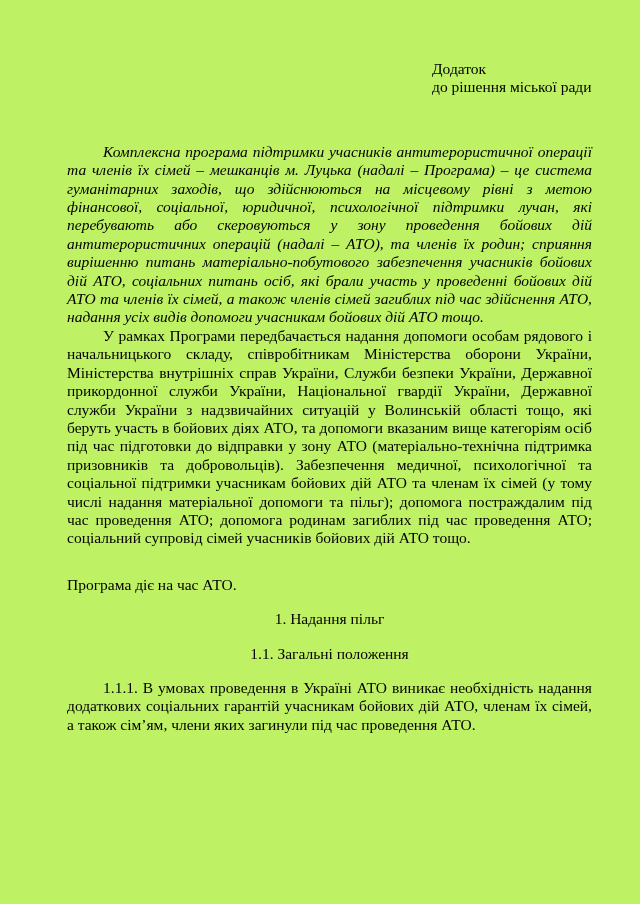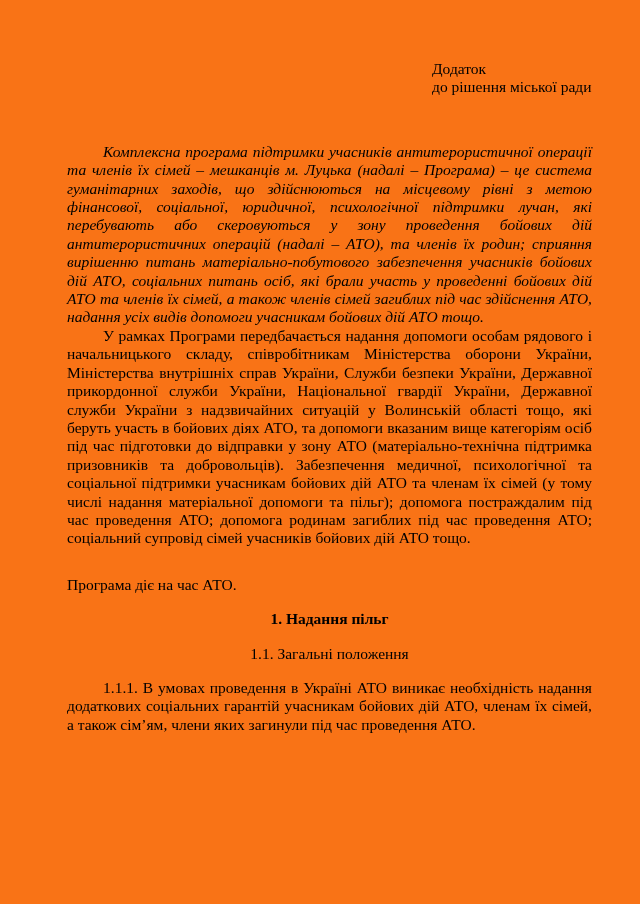--- a/index.html
+++ b/index.html
@@ -4,21 +4,21 @@
 <style>
   html, body {
     margin: 0;
     padding: 0;
     background: #ffffff;
   }
   .page {
     position: relative;
     width: 640px;
     height: 904px;
-    background: #f97316;
+    background: #bef264;
     color: #000000;
     font-family: "Liberation Serif", "DejaVu Serif", serif;
     font-size: 15.5px;
     line-height: 18.4px;
     box-sizing: border-box;
     padding: 60px 48px 0 67px;
     overflow: hidden;
   }
   .annex-block {
     width: 160px;
@@ -45,21 +45,21 @@
     margin-top: 46px;
     font-style: italic;
   }
   .duration-note {
     margin-top: 28px;
     text-align: left;
   }
   .section-heading {
     margin-top: 16px;
     text-align: center;
-    font-weight: bold;
+    font-weight: normal;
   }
   .subsection-heading {
     margin-top: 16px;
     text-align: center;
   }
   .para-111 {
     margin-top: 16px;
     font-family: Liberation Serif, serif;
   }
 </style>

